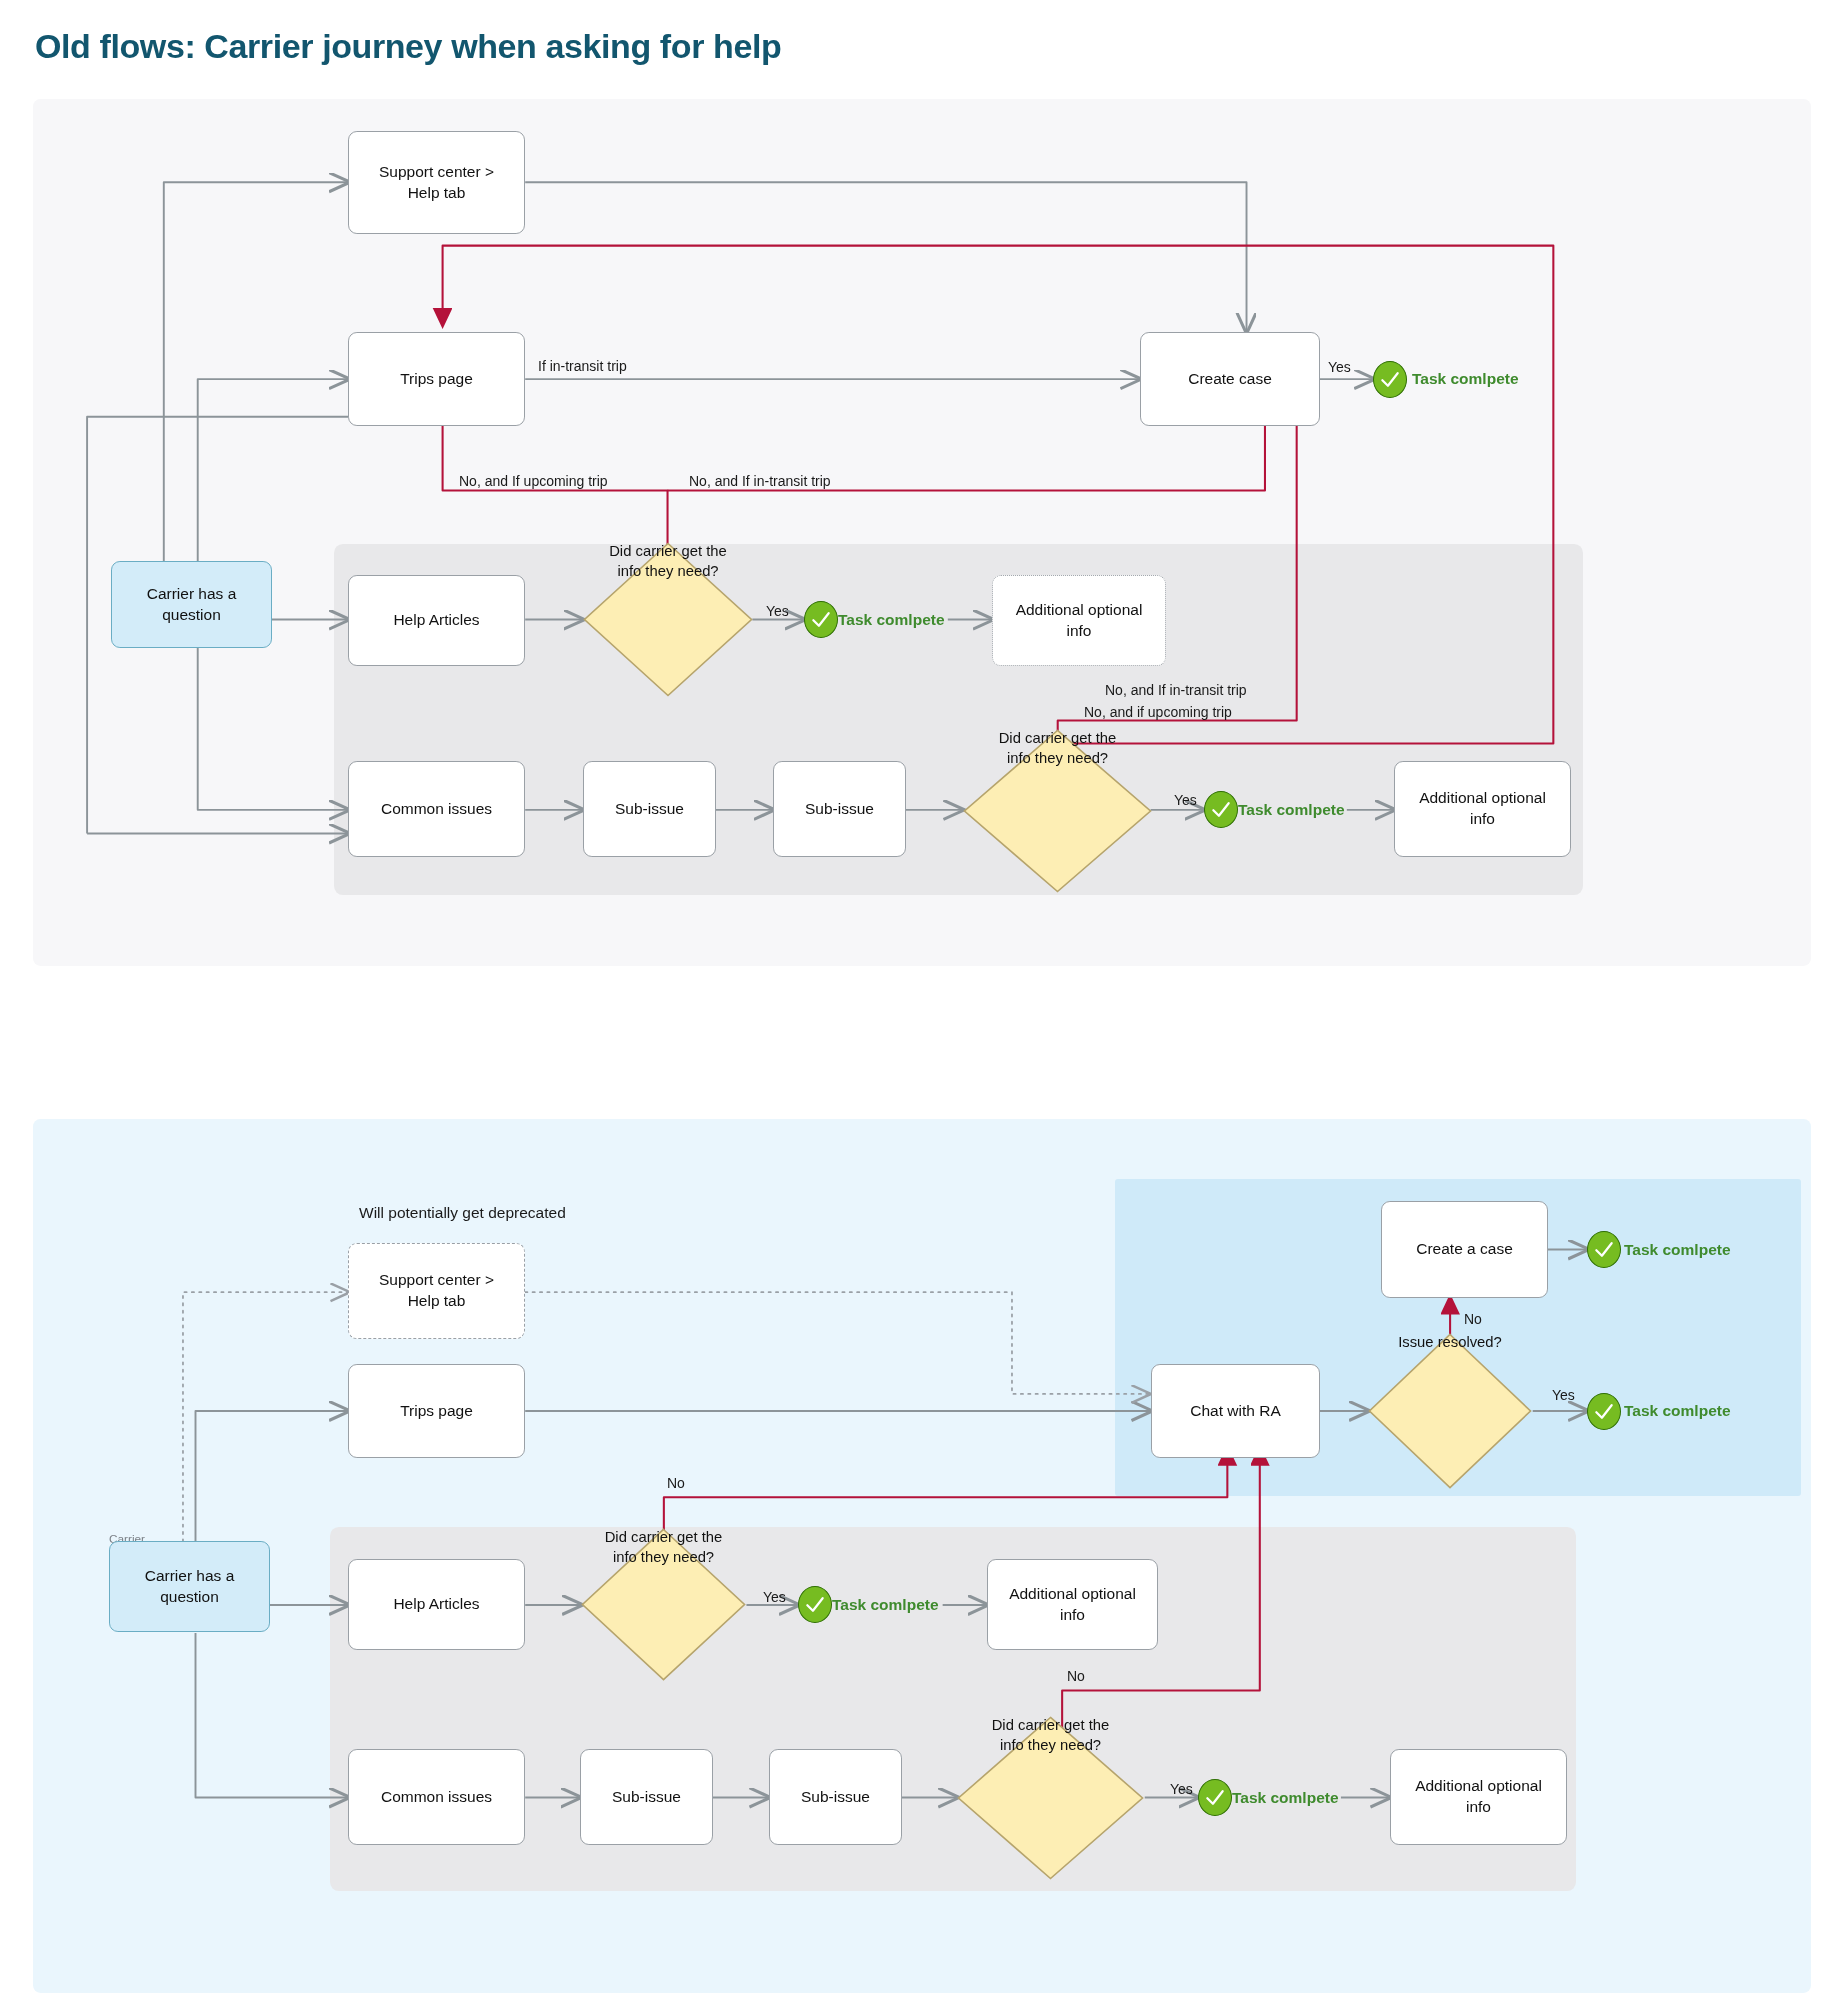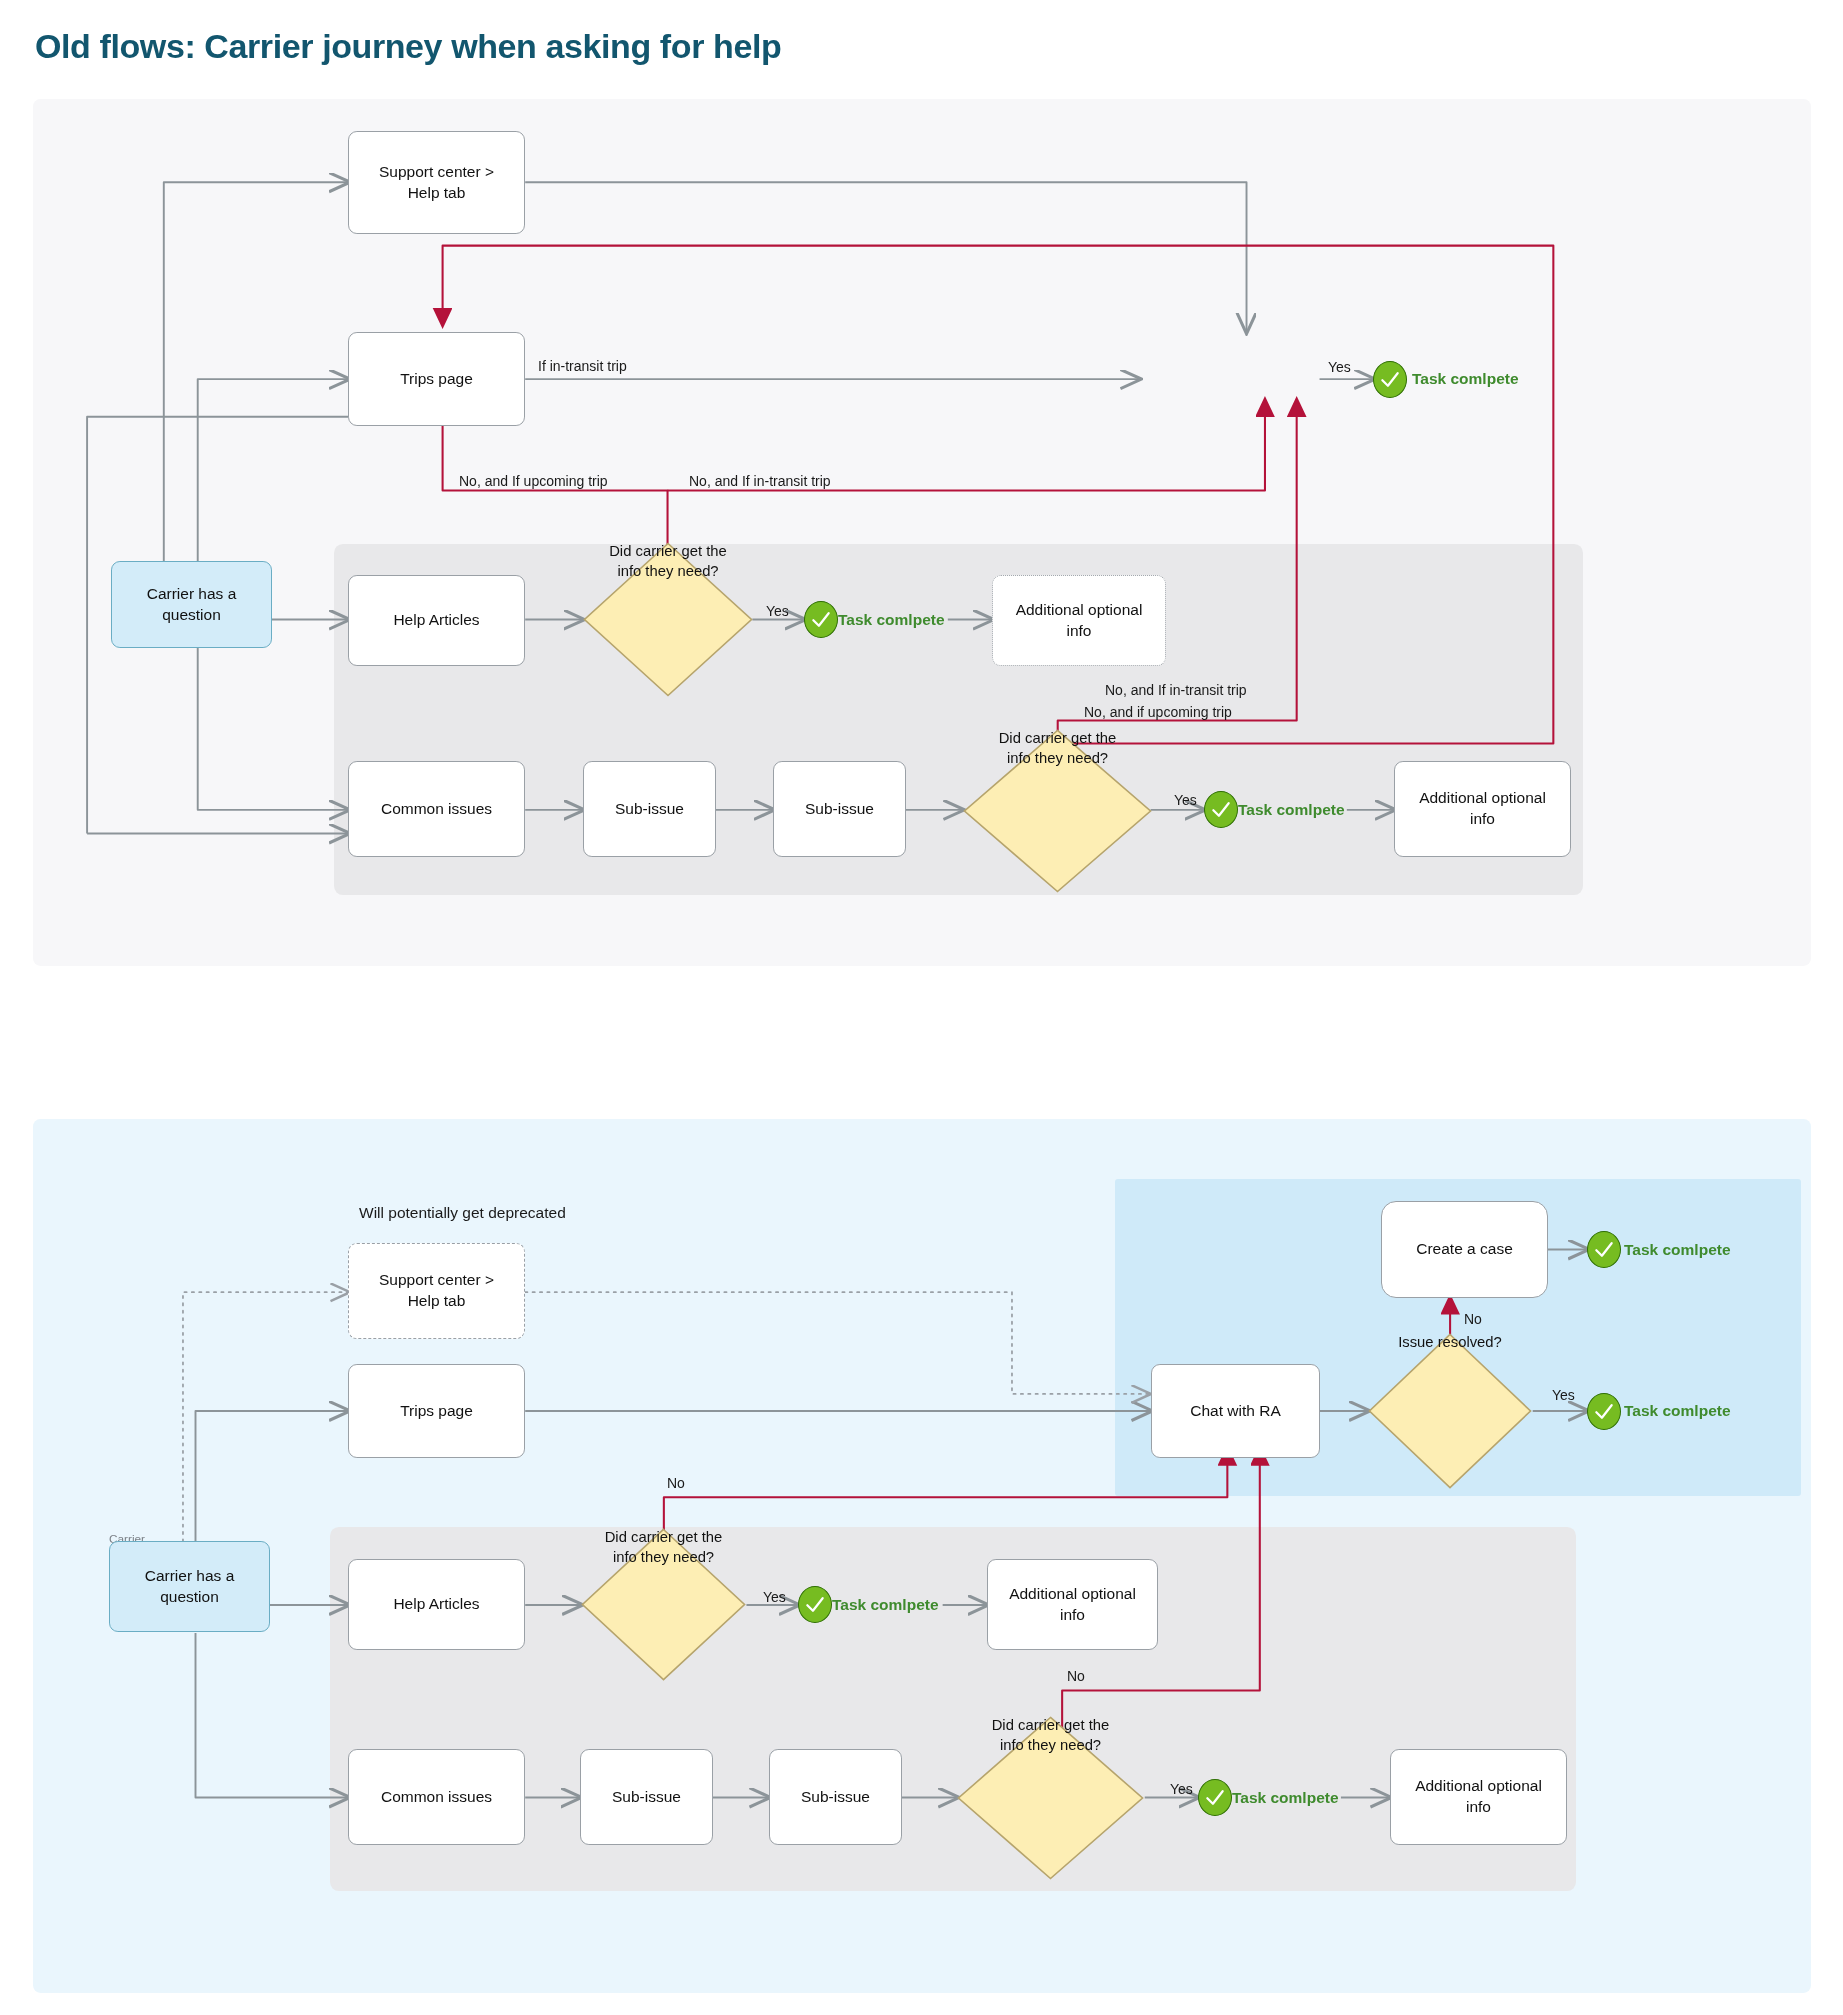--- a/index.html
+++ b/index.html
@@ -202,20 +202,23 @@
 
   <div class="node" style="left:348px;top:131px;width:177px;height:103px;">
     <span style="white-space:pre-line">Support center &gt;
 Help tab</span>
   </div>
 
   <div class="node" style="left:348px;top:332px;width:177px;height:94px;">
     <span style="white-space:pre-line">Trips page</span>
   </div>
 
+  <div class="node" style="left:1140px;top:332px;width:180px;height:94px;">
+    <span style="white-space:pre-line">Create case</span>
+  </div>
 
   <div class="node start" style="left:111px;top:561px;width:161px;height:87px;">
     <span style="white-space:pre-line">Carrier has a
 question</span>
   </div>
 
   <div class="node" style="left:348px;top:575px;width:177px;height:91px;">
     <span style="white-space:pre-line">Help Articles</span>
   </div>
 
@@ -303,21 +306,21 @@
     <span style="white-space:pre-line">Chat with RA</span>
   </div>
 
   <div class="diamond" style="left:1368px;top:1333px;width:164px;height:156px;">
     <svg class="dshape" viewBox="0 0 223 212" preserveAspectRatio="none">
       <polygon points="111.5,2 221,106 111.5,210 2,106" fill="#fdeeb4" stroke="#b6a46c" stroke-width="2.2"></polygon>
     </svg>
     <span class="dlabel" style="white-space:pre-line">Issue resolved?</span>
   </div>
 
-  <div class="node" style="left:1381px;top:1201px;width:167px;height:97px;border-radius:15px;">
+  <div class="node" style="left:1381px;top:1201px;width:167px;height:97px;">
     <span style="white-space:pre-line">Create a case</span>
   </div>
 
   <div class="node start" style="left:109px;top:1541px;width:161px;height:91px;">
     <span style="white-space:pre-line">Carrier has a
 question</span>
   </div>
 
   <div class="node" style="left:348px;top:1559px;width:177px;height:91px;">
     <span style="white-space:pre-line">Help Articles</span>

